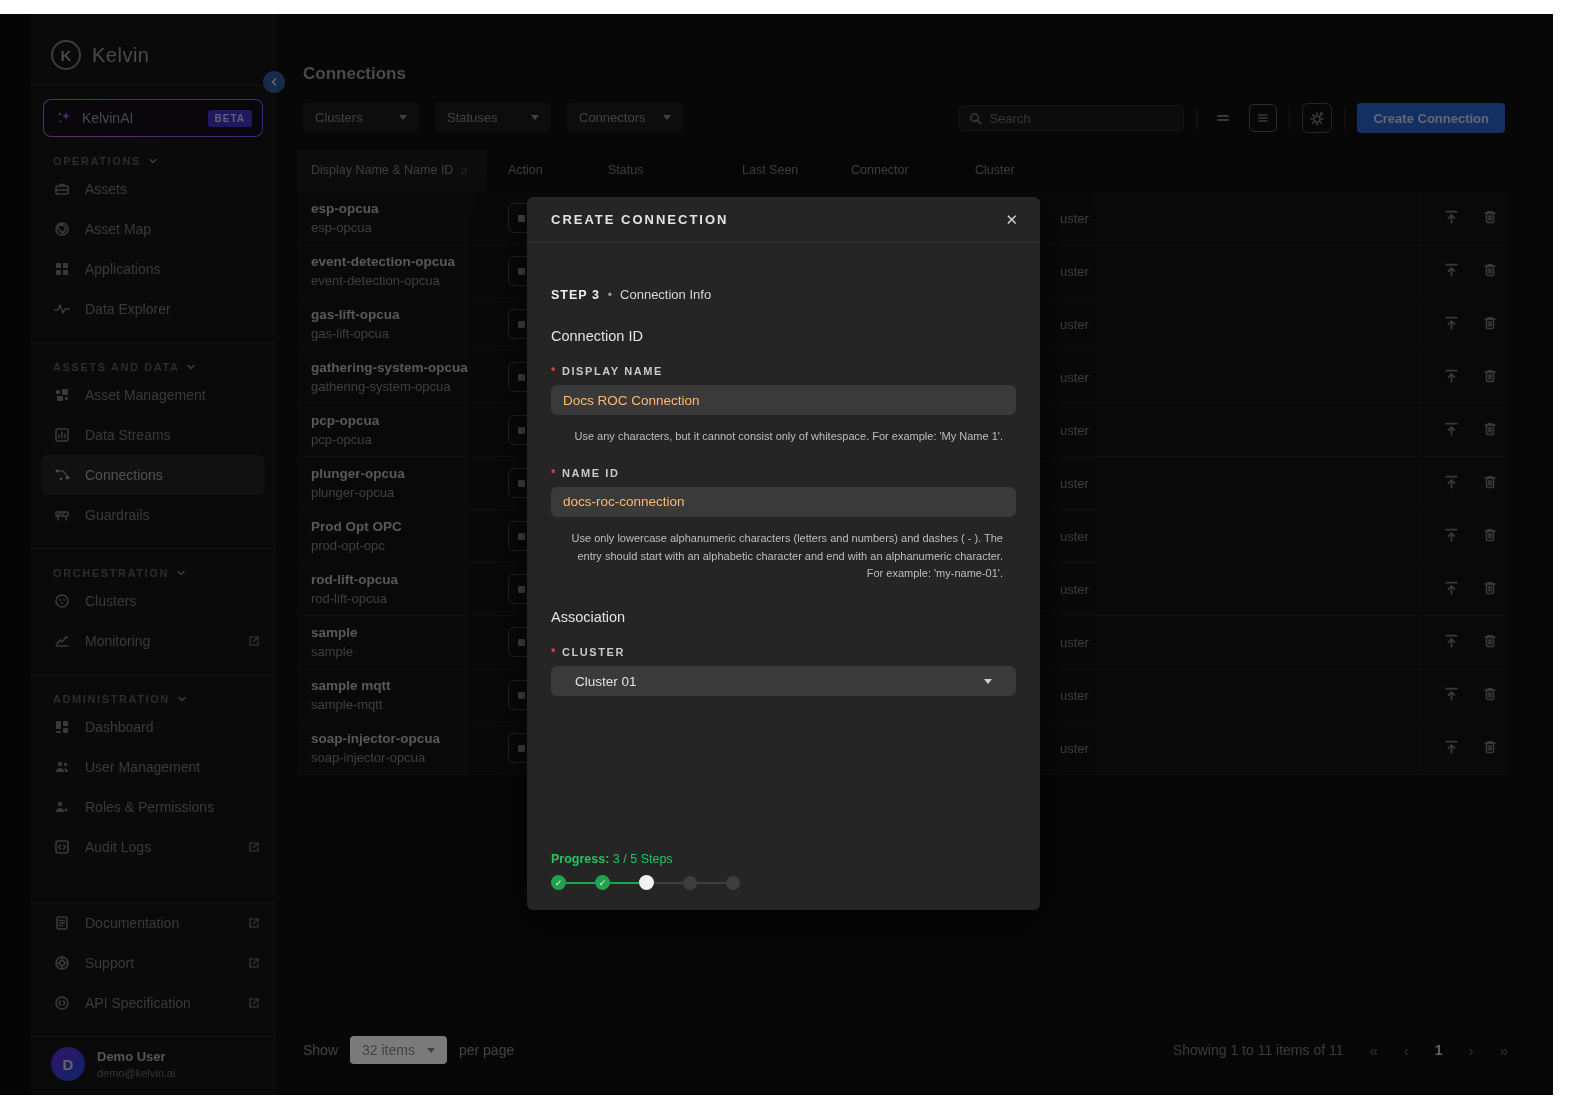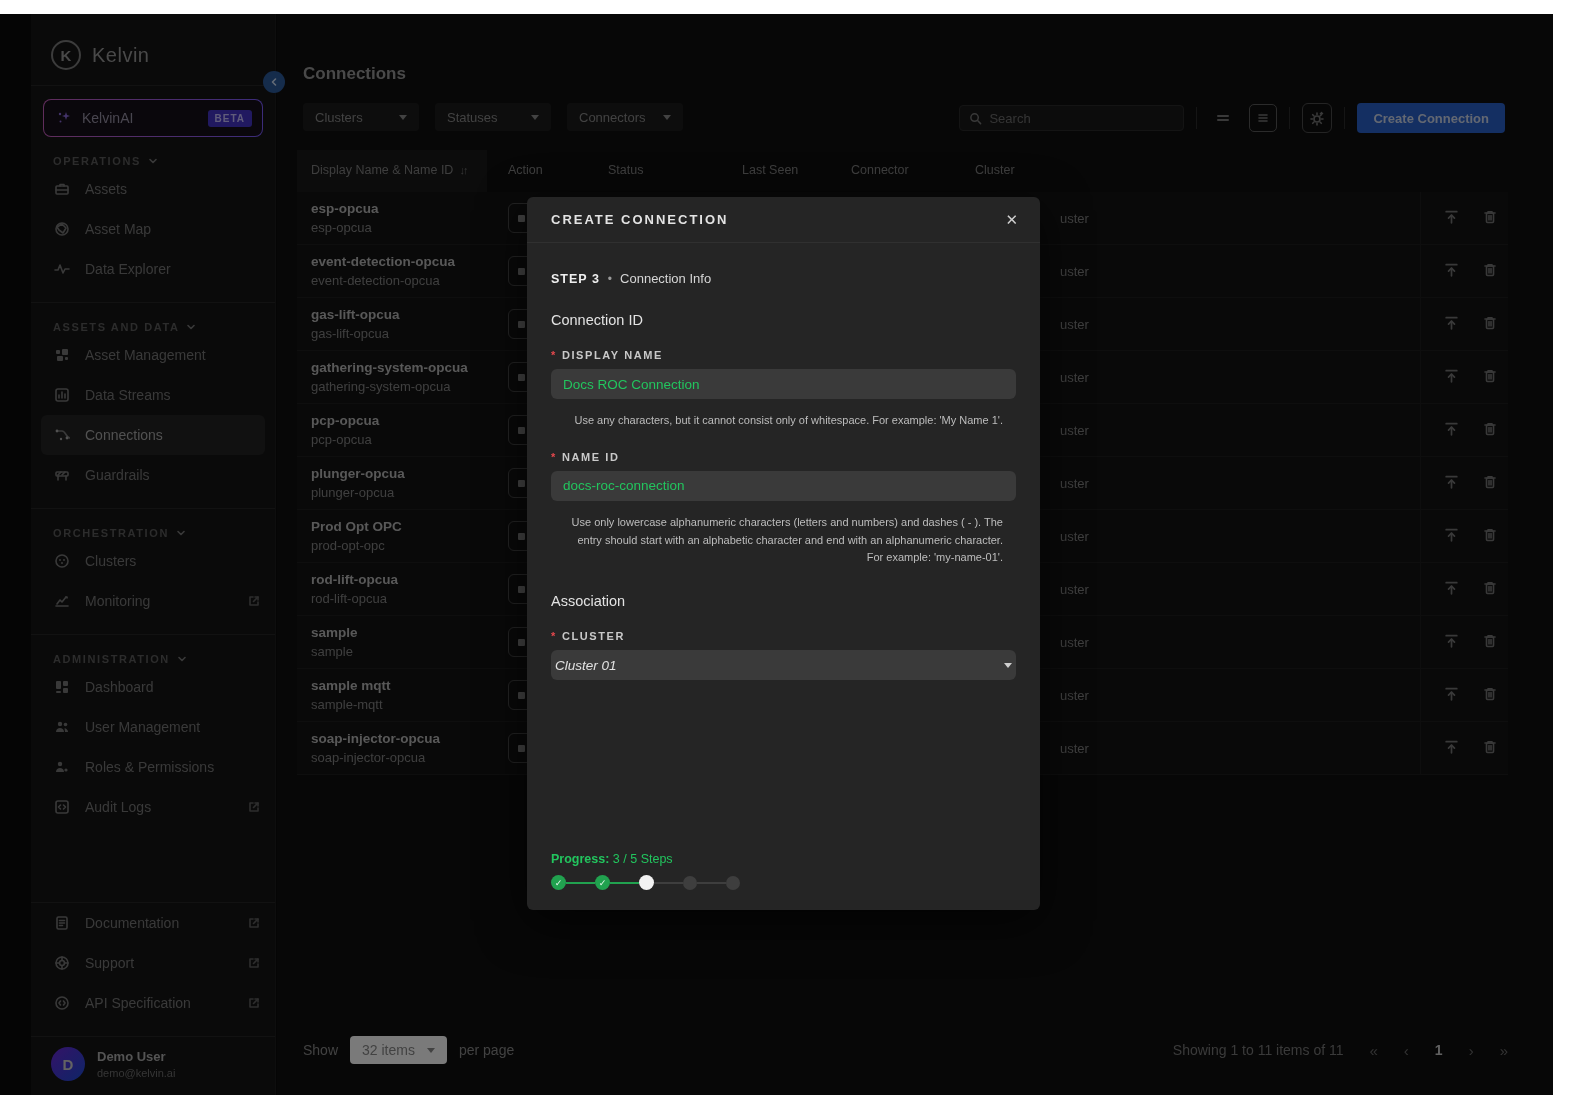--- a/index.html
+++ b/index.html
@@ -73,29 +73,29 @@
   .pg-ctrl { color:#6a6a6a; font-size:15px; }
   .pg-current { color:#c9c9c9; font-weight:bold; font-size:14px; }
 
   
   .overlay { position:absolute; inset:0; background:rgba(0,0,0,0.52); z-index:10; }
   .modal { position:absolute; left:527px; top:183px; width:513px; height:713px; background:#252525; border-radius:6px; z-index:20; box-shadow:0 12px 48px rgba(0,0,0,0.65); }
   .modal-header { height:46px; display:flex; align-items:center; justify-content:space-between; padding:0 22px 0 24px; border-bottom:1px solid #303030; }
   .modal-title { font-size:13px; font-weight:bold; letter-spacing:2px; color:#e3e3e3; }
   .modal-close { font-size:15px; color:#cfcfcf; }
   .modal-body { padding:0 24px; }
-  .step-row { margin-top:28px; display:flex; align-items:center; gap:8px; font-size:13px; color:#d6d6d6; }
+  .step-row { margin-top:44px; display:flex; align-items:center; gap:8px; font-size:13px; color:#d6d6d6; }
   .step-label { font-weight:bold; letter-spacing:1px; color:#efefef; font-size:12.5px; }
   .step-dot { color:#9a9a9a; font-size:12px; }
   .sec-heading { margin-top:26px; font-size:14.5px; color:#e3e3e3; }
   .field-label { margin-top:21px; font-size:11px; font-weight:bold; letter-spacing:1.6px; color:#c9c9c9; }
   .req { color:#e5484d; margin-right:5px; }
-  .m-input { margin-top:8px; width:465px; height:30px; background:#3a3a3a; border:none; border-radius:6px; color:#22c55e; font-size:13.5px; padding:0 12px; font-family:"Liberation Sans", sans-serif; display:block; }
+  .m-input { margin-top:8px; width:465px; height:30px; background:#3a3a3a; border:none; border-radius:6px; color:#fdba74; font-size:13.5px; padding:0 12px; font-family:"Liberation Sans", sans-serif; display:block; }
   .helper { margin-top:13px; padding-left:8px; font-size:11px; line-height:1.62; color:#bdbdbd; width:452px;text-align:right; }
-  .m-select { margin-top:8px; width:465px; height:30px; background:#3a3a3a; border-radius:6px; display:flex; align-items:center; justify-content:space-between; padding:0 4px; color:#e2e2e2; font-size:13.5px;font-style:italic; }
+  .m-select { margin-top:8px; width:465px; height:30px; background:#3a3a3a; border-radius:6px; display:flex; align-items:center; justify-content:space-between; padding:0 24px; color:#e2e2e2; font-size:13.5px; }
   .m-select .caret { border-top-color:#cfcfcf; }
   .modal-footer { position:absolute; left:24px; right:24px; bottom:20px; display:flex; align-items:flex-end; justify-content:space-between; }
   .progress-label-row { font-size:12.5px; color:#22c55e; }
   .progress-bold { font-weight:bold; }
   .stepper { margin-top:9px; display:flex; align-items:center; }
   .sdot { width:15px; height:15px; border-radius:50%; display:flex; align-items:center; justify-content:center; }
   .sdot.done { background:#21a24f; color:#eafaf0; font-size:9px; }
   .sdot.current { background:#f2f2f2; }
   .sdot.todo { width:14px; height:14px; background:#3e3e3e; }
   .sline { width:29px; height:2px; }
@@ -147,20 +147,31 @@
       <span class="sb-label">Assets</span>
     </div>
     <div class="sb-item">
       <span class="sb-ico">
           <svg class="ic" width="16" height="16" viewBox="0 0 16 16">
             <circle cx="8" cy="8" r="6"></circle>
             <path d="M3 6l5-3 4 4-3 5-4-3z"></path>
           </svg>
         </span>
       <span class="sb-label">Asset Map</span>
+    </div>
+    <div class="sb-item">
+      <span class="sb-ico">
+          <svg class="ic-fill" width="16" height="16" viewBox="0 0 16 16">
+            <rect x="2" y="2" width="5" height="5" rx="1"></rect>
+            <rect x="9" y="2" width="5" height="5" rx="1"></rect>
+            <rect x="2" y="9" width="5" height="5" rx="1"></rect>
+            <rect x="9" y="9" width="5" height="5" rx="1"></rect>
+          </svg>
+        </span>
+      <span class="sb-label">Applications</span>
     </div>
     <div class="sb-item">
       <span class="sb-ico">
           <svg class="ic" width="16" height="16" viewBox="0 0 16 16">
             <polyline points="1,9 4,9 6,4 9,12 11,8 15,8"></polyline>
           </svg>
         </span>
       <span class="sb-label">Data Explorer</span>
     </div>
 

